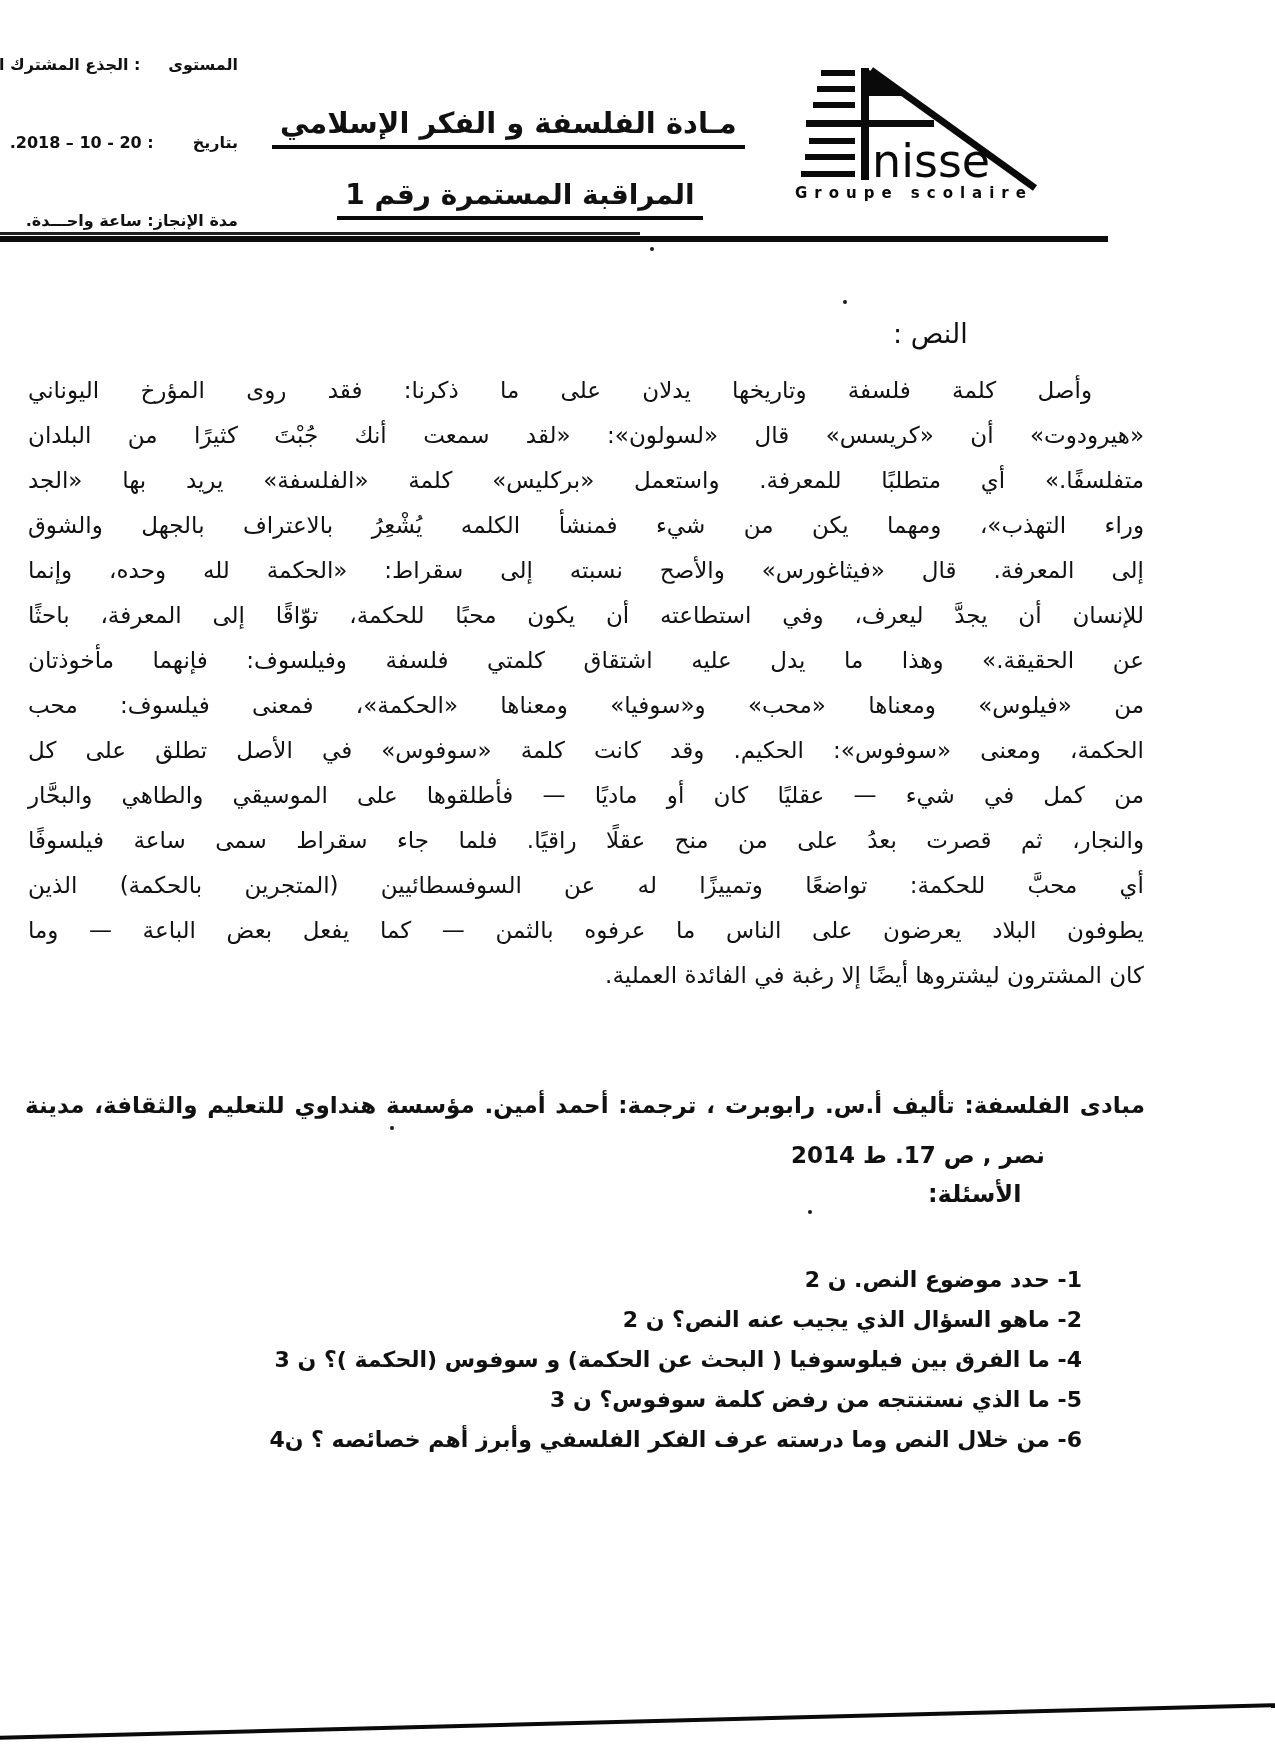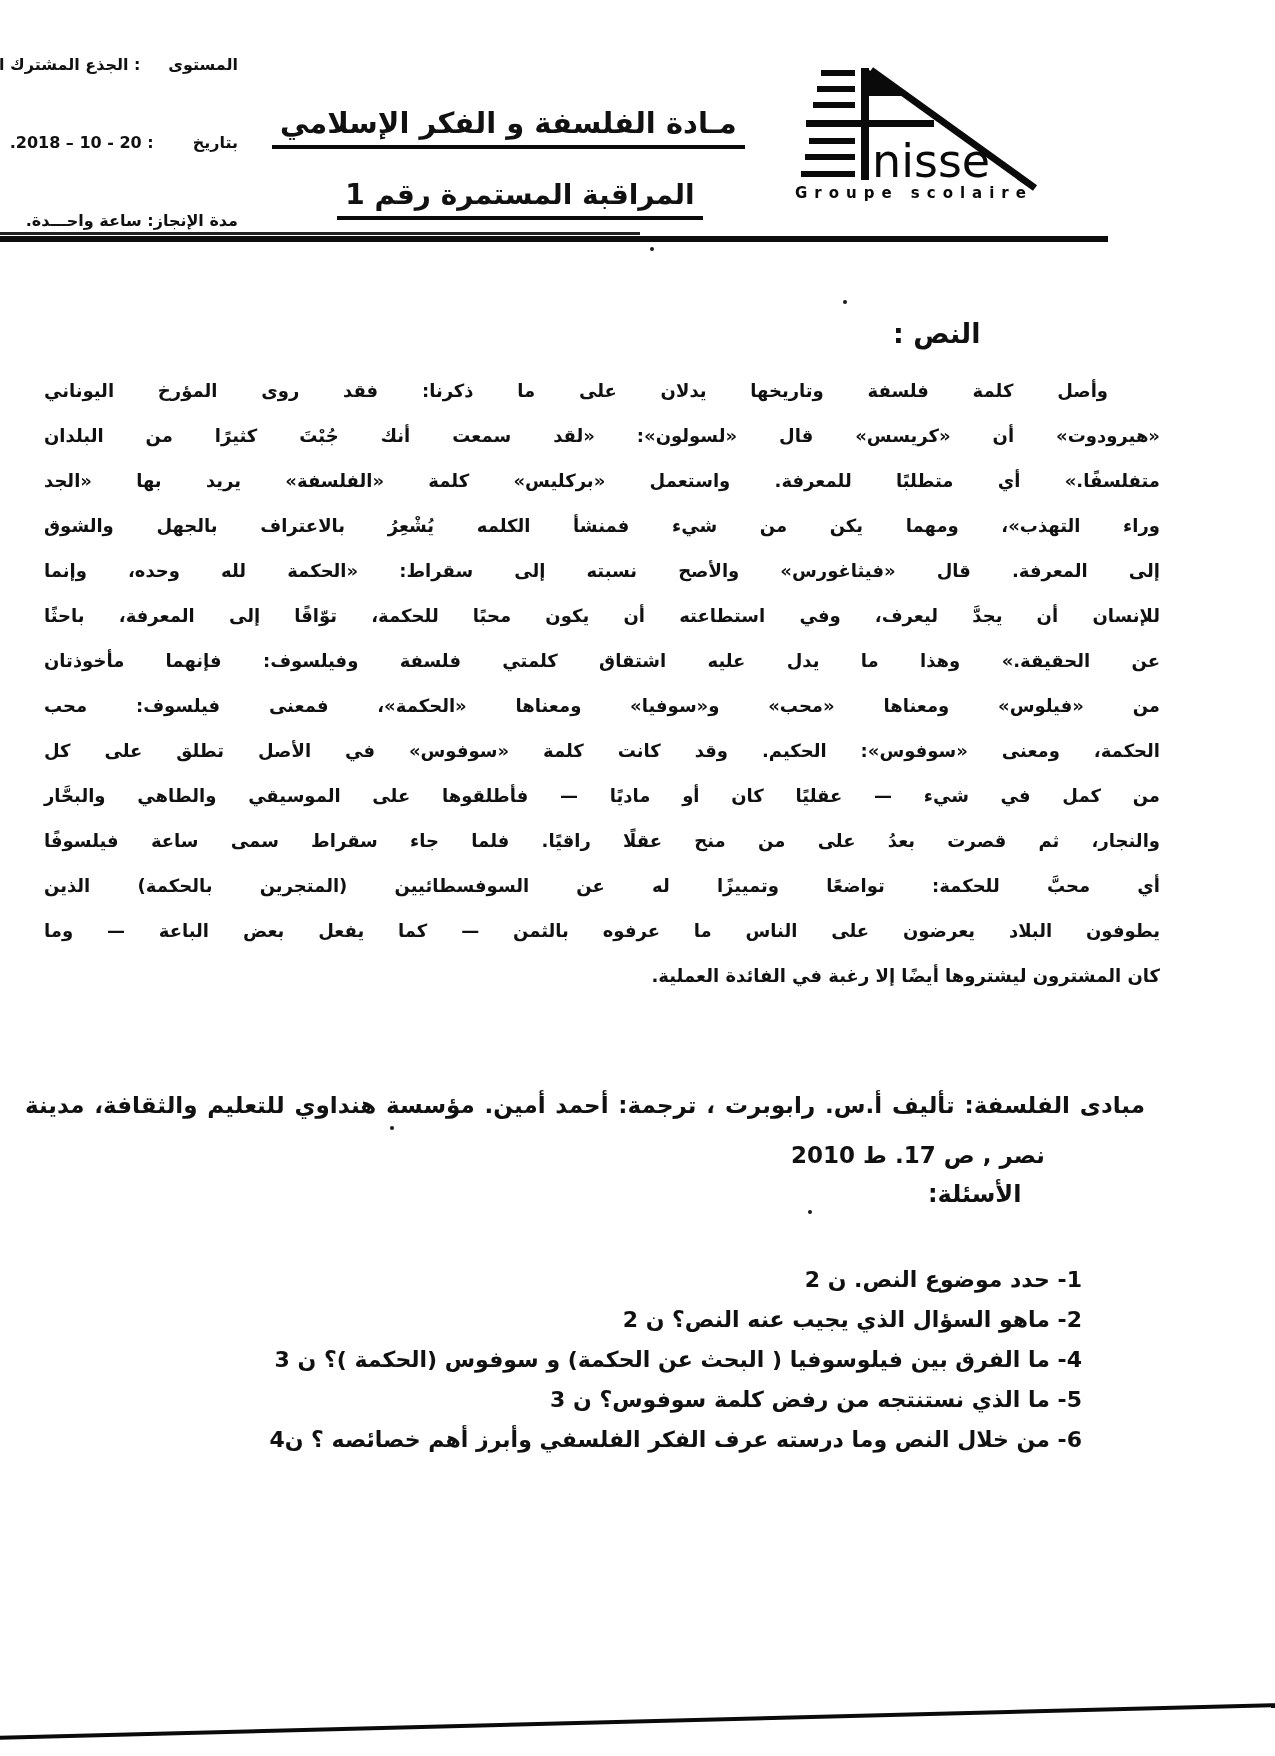--- a/index.html
+++ b/index.html
@@ -25,26 +25,26 @@
   .subject-title { left:272px; top:106px; width:446px; font-size:29px; font-weight:bold; }
   .exam-title   { left:330px; top:178px; width:380px; font-size:28px; font-weight:bold; }
   .title-underline { display:inline-block; border-bottom:4px solid #0a0a0a; padding:0 8px 5px 8px; }
 
   .logo { left:793px; top:64px; width:252px; height:140px; }
 
   .header-rule      { left:0; top:236px; width:1108px; height:6px; background:#0d0d0d; }
   .header-rule-thin { left:0; top:232px; width:640px;  height:3px; background:#222; }
 
   
-  .nass-heading { left:893px; top:318px; font-size:27px; font-weight:bold; direction:rtl; }
+  .nass-heading { left:893px; top:318px; font-size:27px; font-weight:normal; direction:rtl; }
 
   .main-paragraph {
     left:28px; top:368px; width:1116px;
     direction:rtl;
-    font-size:18px; line-height:45px; font-weight:700;margin-left:16px;
+    font-size:23px; line-height:45px; font-weight:400;
   }
   .pline { text-align:justify; text-align-last:justify; }
   .pline.first { text-indent:52px; }
   .pline.last  { text-align:right; text-align-last:right; }
 
   .citation {
     left:25px; top:1088px; width:1120px;
     direction:rtl; font-size:23px; font-weight:bold; line-height:34px;
   }
   .citation-l1 { text-align:justify; text-align-last:justify; }
@@ -116,21 +116,21 @@
   <div class="pline">الحكمة، ومعنى «سوفوس»: الحكيم. وقد كانت كلمة «سوفوس» في الأصل تطلق على كل</div>
   <div class="pline">من كمل في شيء — عقليًا كان أو ماديًا — فأطلقوها على الموسيقي والطاهي والبحَّار</div>
   <div class="pline">والنجار، ثم قصرت بعدُ على من منح عقلًا راقيًا. فلما جاء سقراط سمى ساعة فيلسوفًا</div>
   <div class="pline">أي محبَّ للحكمة: تواضعًا وتمييزًا له عن السوفسطائيين (المتجرين بالحكمة) الذين</div>
   <div class="pline">يطوفون البلاد يعرضون على الناس ما عرفوه بالثمن — كما يفعل بعض الباعة — وما</div>
   <div class="pline last">كان المشترون ليشتروها أيضًا إلا رغبة في الفائدة العملية.</div>
 </div>
 
 <div class="abs citation">
   <div class="citation-l1">مبادى الفلسفة: تأليف أ.س. رابوبرت ، ترجمة: أحمد أمين. مؤسسة هنداوي للتعليم والثقافة، مدينة</div>
-  <div class="citation-l2">نصر , ص 17. ط 2010</div>
+  <div class="citation-l2">نصر , ص 17. ط 2014</div>
 </div>
 
 <div class="abs questions-heading">الأسئلة:</div>
 
 <ul class="abs questions-list">
   <li>1- حدد موضوع النص. ن 2</li>
   <li>2- ماهو السؤال الذي يجيب عنه النص؟ ن 2</li>
   <li>4- ما الفرق بين فيلوسوفيا ( البحث عن الحكمة) و سوفوس (الحكمة )؟ ن 3</li>
   <li>5- ما الذي نستنتجه من رفض كلمة سوفوس؟ ن 3</li>
   <li>6- من خلال النص وما درسته عرف الفكر الفلسفي وأبرز أهم خصائصه ؟ ن4</li>

